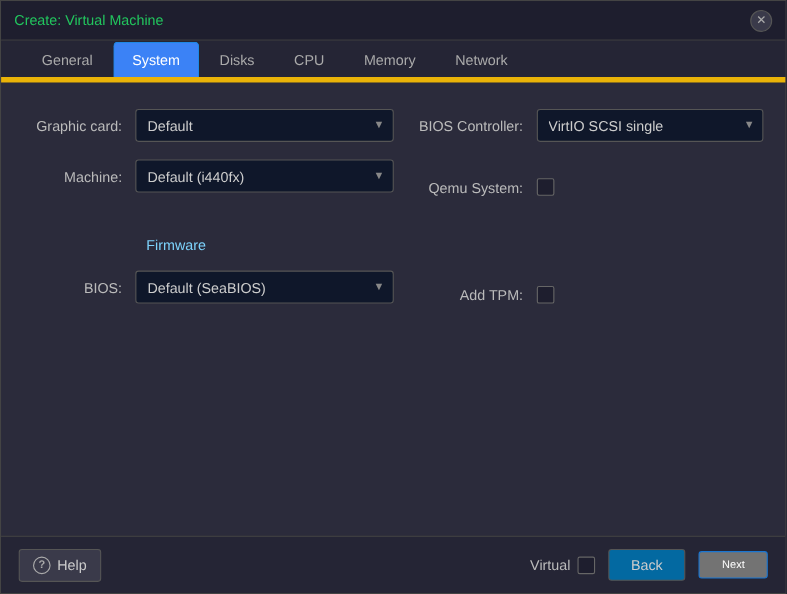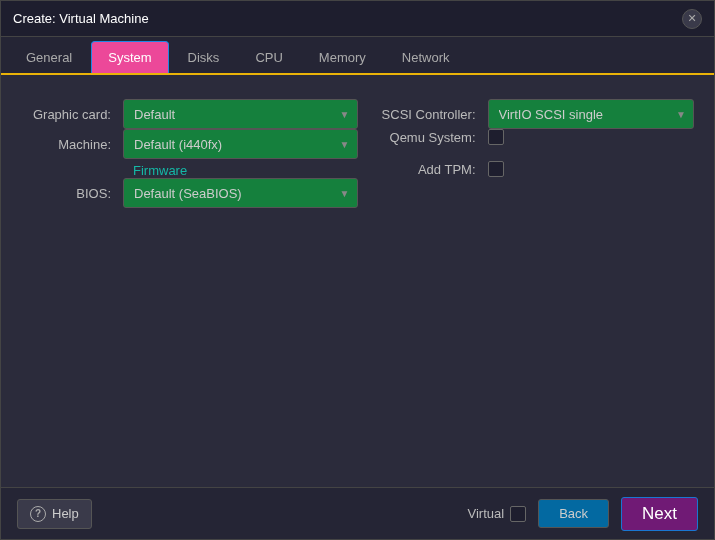--- a/index.html
+++ b/index.html
@@ -26,21 +26,21 @@
       background: #1e1e2e;
       padding: 8px 12px;
       display: flex;
       align-items: center;
       justify-content: space-between;
       border-bottom: 1px solid #444;
       height: 36px;
     }
 
     .title-bar-title {
-      color: #ffffff;
+      color: #22c55e;
       font-size: 13px;
       font-weight: 500;
     }
 
     .close-btn {
       width: 20px;
       height: 20px;
       border-radius: 50%;
       border: 1px solid #555;
       background: #3a3a4a;
@@ -48,55 +48,57 @@
       display: flex;
       align-items: center;
       justify-content: center;
       cursor: pointer;
       font-size: 11px;
     }
 
     .tabs {
       display: flex;
       background: #252535;
-      border-bottom: 2px solid #eab308;
-      padding: 0 8px;
+      border-bottom: 5px solid #eab308;
+      padding: 0 20px;
       height: 38px;
       align-items: flex-end;
     }
 
     .tab {
       padding: 8px 16px;
       cursor: pointer;
       color: #aaa;
       font-size: 13px;
       border: 1px solid transparent;
       border-bottom: none;
       margin-right: 2px;
       border-radius: 4px 4px 0 0;
     }
 
     .tab.active {
-      background: #ec4899;
+      background: #3b82f6;
       color: #fff;
       border-color: #1e88e5;
     }
 
     .content {
       flex: 1;
       padding: 24px 20px;
       display: grid;
       grid-template-columns: 1fr 1fr;
       gap: 0;
       align-content: start;
     }
 
     .left-col, .right-col {
       display: flex;
       flex-direction: column;
+      gap: 16px;
+      justify-content: space-between;
     }
 
     .field-row {
       display: flex;
       align-items: center;
       gap: 12px;
     }
 
     .field-label {
       min-width: 90px;
@@ -105,21 +107,21 @@
       font-size: 13px;
     }
 
     .select-wrapper {
       position: relative;
       flex: 1;
     }
 
     .select-control {
       width: 100%;
-      background: #15803d;
+      background: #0f172a;
       border: 1px solid #555;
       color: #ccc;
       padding: 5px 28px 5px 10px;
       border-radius: 3px;
       font-size: 13px;
       appearance: none;
       cursor: pointer;
       height: 30px;
     }
 
@@ -127,24 +129,25 @@
       position: absolute;
       right: 8px;
       top: 50%;
       transform: translateY(-50%);
       color: #888;
       pointer-events: none;
       font-size: 10px;
     }
 
     .section-label {
-      color: #14b8a6;
+      color: #7dd3fc;
       font-size: 13px;
       padding-left: 10px;
       padding-top: 4px;
+      margin-top: 20px;
     }
 
     .checkbox-wrapper {
       display: flex;
       align-items: center;
     }
 
     .checkbox-input {
       width: 16px;
       height: 16px;
@@ -222,27 +225,27 @@
       background: #0369a1;
       border: 1px solid #555;
       color: #ccc;
       padding: 6px 20px;
       border-radius: 3px;
       cursor: pointer;
       font-size: 13px;
     }
 
     .next-btn {
-      background: #701a75;
+      background: #737373;
       border: 1px solid #1976d2;
       color: #fff;
       padding: 6px 20px;
       border-radius: 3px;
       cursor: pointer;
-      font-size: 17px;
+      font-size: 10px;
     }
 
     .help-icon-circle {
       width: 16px;
       height: 16px;
       border-radius: 50%;
       border: 1px solid #aaa;
       display: inline-flex;
       align-items: center;
       justify-content: center;
@@ -307,21 +310,21 @@
           </select>
           <span class="select-arrow">▼</span>
         </div>
       </div>
 
     </div>
 
     <div class="right-col">
 
       <div class="right-field-row">
-        <span class="right-label">SCSI Controller:</span>
+        <span class="right-label">BIOS Controller:</span>
         <div class="select-wrapper">
           <select class="select-control">
             <option>VirtIO SCSI single</option>
           </select>
           <span class="select-arrow">▼</span>
         </div>
       </div>
 
       <div class="right-field-row">
         <span class="right-label">Qemu System:</span>

